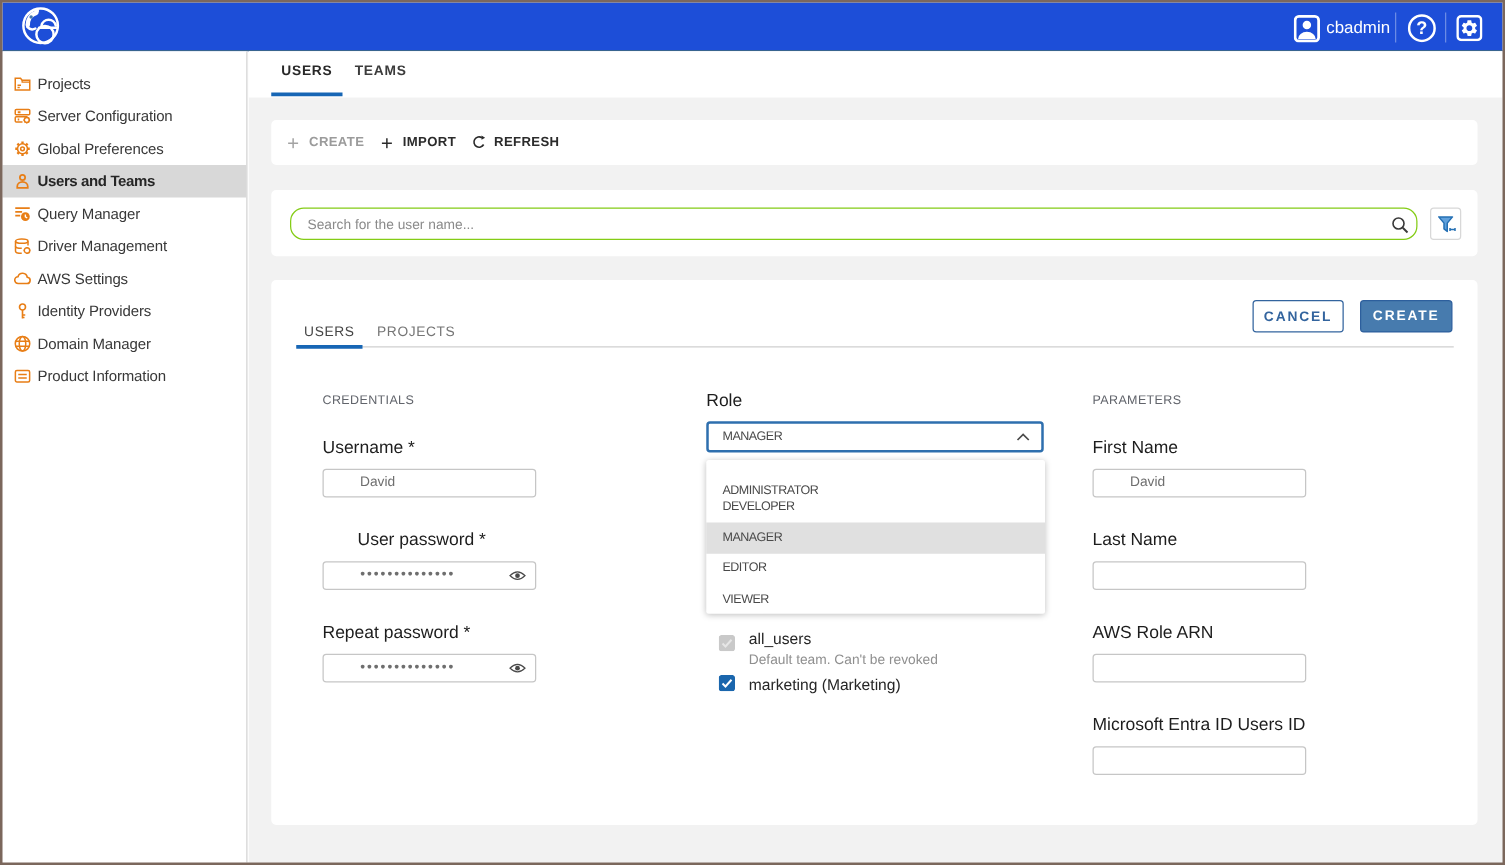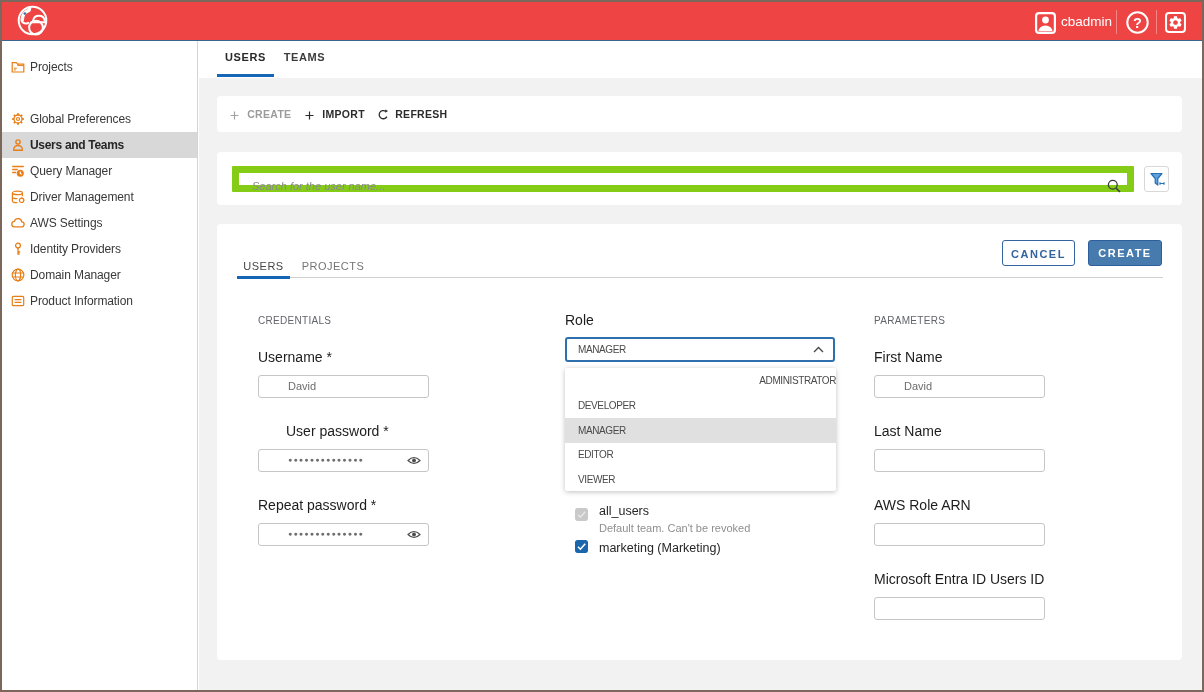--- a/index.html
+++ b/index.html
@@ -1,21 +1,21 @@
 <!DOCTYPE html>
 <html><head>
 <meta charset="utf-8">
 <style>
 * { margin:0; padding:0; box-sizing:border-box; }
 html,body { width:1204px; height:692px; }
 body { font-family:"Liberation Sans",sans-serif; position:relative; background:#fff; overflow:hidden; }
 .abs { position:absolute; }
 #frame { position:absolute; inset:0; border:2px solid #7b675c; z-index:50; pointer-events:none; }
 
-#topbar { position:absolute; left:2px; top:2px; width:1200px; height:39px; background:#ef4444; border-bottom:1px solid #38648f; }
+#topbar { position:absolute; left:2px; top:2px; width:1200px; height:39px; background:#1d4ed8; border-bottom:1px solid #38648f; }
 #logo { position:absolute; }
 .tb-sep { position:absolute; top:8px; width:1px; height:24px; background:rgba(255,255,255,0.35); }
 
 #sidebar { position:absolute; left:2px; top:41px; width:196px; height:649px; background:#fff; border-right:1px solid #d4d4d4; }
 .menu-item { position:absolute; left:0; width:195px; height:26px; }
 .menu-item.sel { background:#d8d8d8; }
 .menu-item .mi-icon { position:absolute; left:9px; top:6px; width:14px; height:14px; }
 .menu-item .mi-label { position:absolute; left:28px; top:6px; font-size:12px; letter-spacing:-0.1px; color:#383838; line-height:14px; }
 .menu-item.sel .mi-label { font-weight:bold; color:#262626; letter-spacing:-0.3px; }
 
@@ -23,21 +23,21 @@
 #toptabs { position:absolute; left:0; top:0; width:1003px; height:37px; background:#fff; }
 .ttab { position:absolute; top:0; height:37px; font-size:11px; font-weight:bold; letter-spacing:0.6px; color:#282828; text-align:center; line-height:33px; }
 .ttab .ul { position:absolute; left:0; bottom:1px; height:3px; width:100%; background:#1766b5; }
 .card { position:absolute; left:18px; width:965px; background:#fff; border-radius:4px; }
 #card-toolbar { top:55px; height:36px; }
 #card-search { top:111px; height:53px; }
 #card-form { top:183px; height:436px; }
 .toolbtn { position:absolute; top:0; height:36px; line-height:36px; font-size:10.5px; font-weight:bold; letter-spacing:0.3px; white-space:nowrap; }
 .toolbtn svg { vertical-align:-2px; }
 
-#search-input { position:absolute; left:15px; top:14px; width:902px; height:26px; border:7px solid #84cc16; border-radius:1px; background:#fff;font-style:italic; }
+#search-input { position:absolute; left:15px; top:14px; width:902px; height:26px; border:1px solid #84cc16; border-radius:11px; background:#fff; }
 #search-ph { position:absolute; left:13px; top:7px; font-size:11px; color:#8a8a8a; }
 #filterbtn { position:absolute; left:927px; top:14px; width:25px; height:26px; border:1px solid #d8d8d8; border-radius:3px; background:#fff; }
 
 .ftab { position:absolute; top:36px; height:20px; font-size:11px; letter-spacing:0.5px; }
 #ftab-line { position:absolute; left:20px; top:53px; width:926px; height:1px; background:#d0d0d0; }
 #ftab-ul { position:absolute; left:20px; top:52px; width:53px; height:3px; background:#1766b5; }
 .btn { position:absolute; top:16px; height:26px; border-radius:3px; font-size:11px; font-weight:bold; letter-spacing:1.5px; text-align:center; line-height:26px; }
 #btn-cancel { left:785px; width:73px; border:1px solid #33649e; color:#33649e; background:#fff; }
 #btn-create { left:871px; width:74px; background:#477bae; color:#fff; line-height:24px; border:1px solid #2d5f9d; }
 
@@ -92,20 +92,30 @@
 </div>
 <div id="sidebar">
   <div class="menu-item" style="top:13px;">
     <svg class="mi-icon" viewBox="0 0 14 14" fill="none" stroke="#e87e16" stroke-width="1.2">
       <path d="M1.2 12 V2.6 h4.2 l1.3 1.6 h6.1 V12 z"></path>
       <path d="M6.7 4.2 V5.6 h6.1" stroke-width="1"></path>
       <path d="M3 8.2 h2.8 M3 10 h1.8" stroke-width="1.1"></path>
     </svg>
     <div class="mi-label">Projects</div>
   </div>
+  <div class="menu-item" style="top:39px;">
+    <svg class="mi-icon" viewBox="0 0 14 14" fill="none" stroke="#e87e16" stroke-width="1.2">
+      <rect x="1.2" y="1.6" width="11.6" height="4.2" rx="0.8"></rect>
+      <path d="M7 11.6 H2 a0.8 0.8 0 0 1 -0.8 -0.8 V8.2 a0.8 0.8 0 0 1 0.8 -0.8 H11"></path>
+      <path d="M3.2 3.7 h2.2 M3.2 9.6 h1.2" stroke-width="1.6"></path>
+      <circle cx="10.4" cy="10" r="2"></circle>
+      <path d="M10.4 7.3 v1 M10.4 11.7 v1 M7.7 10 h1 M12.1 10 h1 M8.5 8.1 l0.7 0.7 M11.6 11.2 l0.7 0.7 M12.3 8.1 l-0.7 0.7 M9.2 11.2 l-0.7 0.7" stroke-width="1"></path>
+    </svg>
+    <div class="mi-label">Server Configuration</div>
+  </div>
   <div class="menu-item" style="top:65px;">
     <svg class="mi-icon" viewBox="0 0 14 14" fill="none" stroke="#e87e16">
       <circle cx="7" cy="7" r="4" stroke-width="1.3"></circle>
       <circle cx="7" cy="7" r="1.5" stroke-width="1.2"></circle>
       <g stroke-width="1.9">
         <path d="M7 2.9 V1.2 M7 12.8 V11.1 M11.1 7 h1.7 M1.2 7 h1.7 M9.9 4.1 l1.2 -1.2 M2.9 11.1 l1.2 -1.2 M9.9 9.9 l1.2 1.2 M2.9 2.9 l1.2 1.2"></path>
       </g>
     </svg>
     <div class="mi-label">Global Preferences</div>
   </div>
@@ -229,21 +239,21 @@
       </svg>
 
     <div class="flabel col2" style="top:88px;">Role</div>
     <div id="role-select">
       <div class="val">MANAGER</div>
       <svg class="abs" style="right:9px;top:7px;" width="11" height="8" viewBox="0 0 11 8">
           <path d="M1 6 L5.5 1.5 L10 6" fill="none" stroke="#4a4a4a" stroke-width="1.4"></path>
         </svg>
     </div>
     <div id="dropdown">
-      <div class="ditem" style="top:0;text-align:right;">ADMINISTRATOR</div>
+      <div class="ditem" style="top:12px;">ADMINISTRATOR</div>
       <div class="ditem" style="top:25px;">DEVELOPER</div>
       <div class="ditem hl" style="top:50px;">MANAGER</div>
       <div class="ditem" style="top:99px;">VIEWER</div>
       <div class="ditem" style="top:74px;">EDITOR</div>
     </div>
     <svg class="abs cbx" style="left:358px;top:284px;" width="13" height="13" viewBox="0 0 13 13">
         <rect width="13" height="13" rx="2" fill="#c9c9c9"></rect>
         <path d="M3 6.8 l2.4 2.4 L10.2 3.8" fill="none" stroke="#e6e6e6" stroke-width="1.6"></path>
       </svg>
     <div class="cb-label" style="left:382px;top:280px;">all_users</div>

